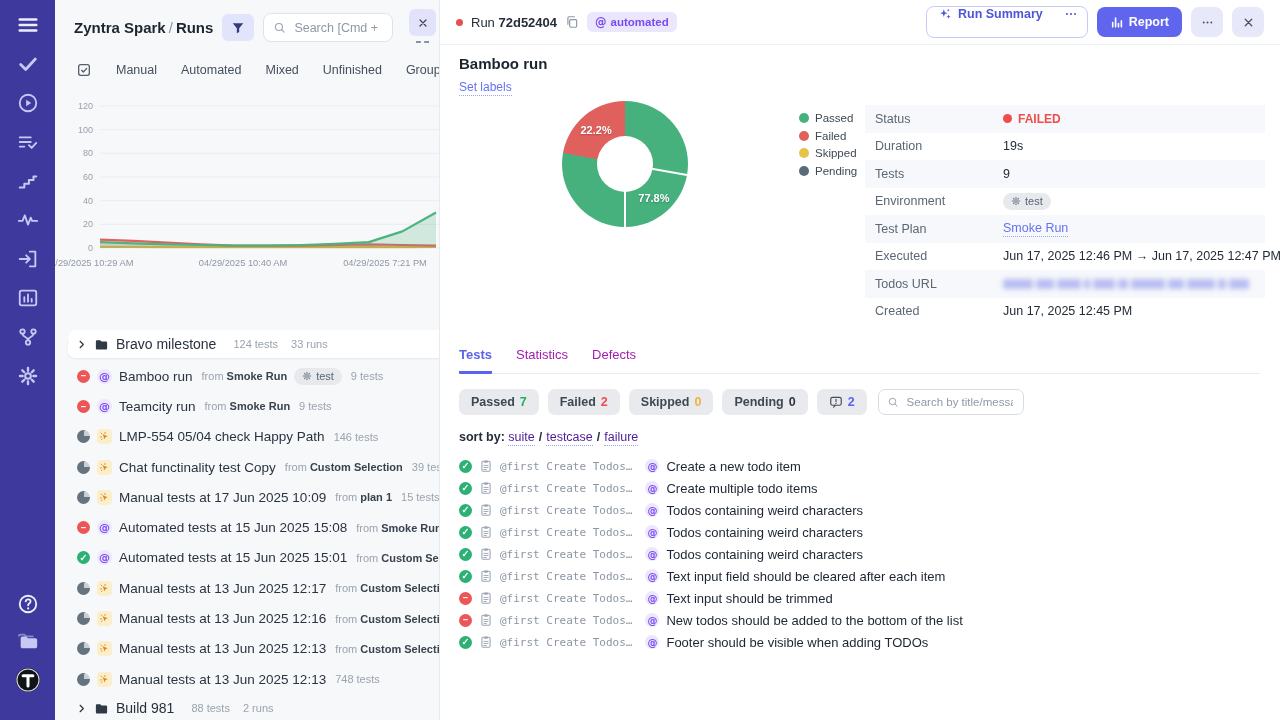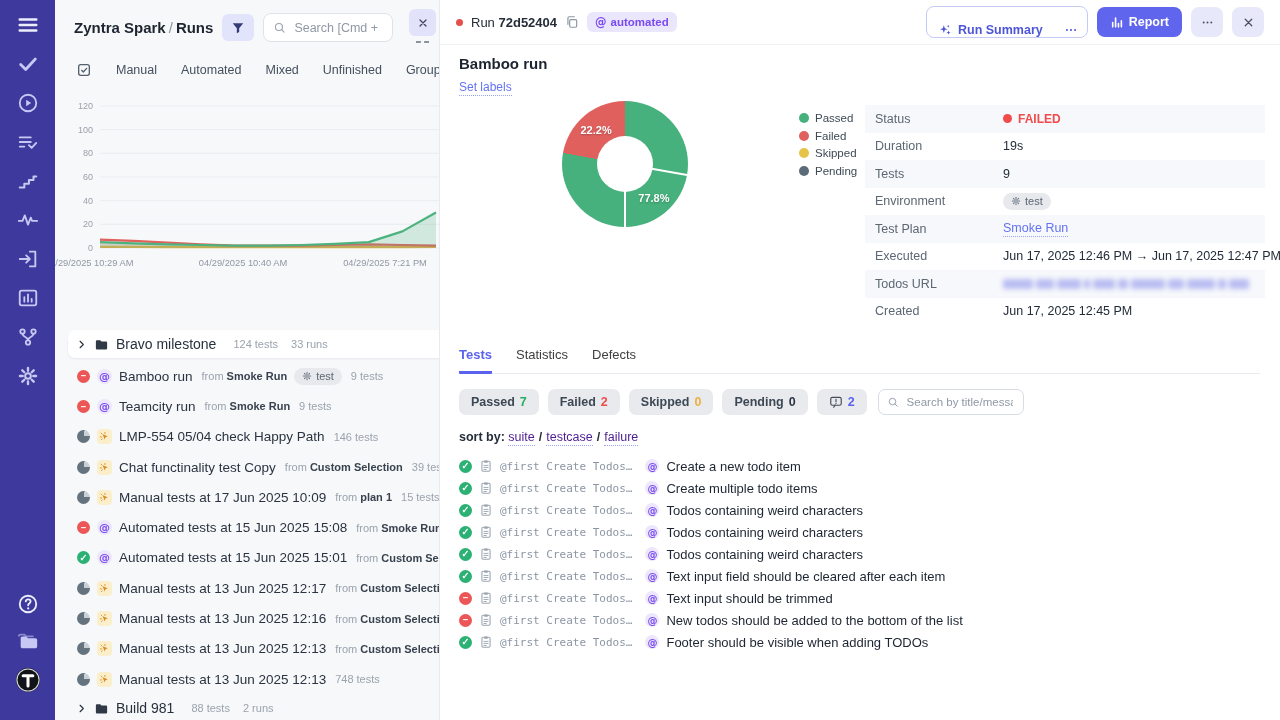--- a/index.html
+++ b/index.html
@@ -81,21 +81,21 @@
   .main-header{position:absolute;left:0;right:0;top:0;height:45px;border-bottom:1px solid #eef1f4;
                display:flex;align-items:center;padding:0 16px;box-sizing:border-box;gap:8px}
   .dot-red{width:7px;height:7px;border-radius:50%;background:#e4504c;flex:none}
   .mh-run{font-size:13px;color:#242d39}
   .mh-run b{font-weight:800}
   .ic-copy{width:14px;height:14px;color:#8d97a4;cursor:pointer}
   .badge-auto{display:inline-flex;align-items:center;gap:4px;background:#eae7fd;color:#7b49f0;
               border-radius:6px;padding:3px 8px;font-size:11.5px;font-weight:700}
   .badge-auto .at{font-family:"DejaVu Sans",sans-serif;font-weight:700}
   .mh-right{margin-left:auto;display:flex;align-items:center;gap:9px}
-  .btn-summary{display:flex;align-items:flex-end;background:#fff;border:1px solid #c6cbf6;border-radius:8px;
+  .btn-summary{display:flex;align-items:flex-start;background:#fff;border:1px solid #c6cbf6;border-radius:8px;
                overflow:hidden;height:30px;cursor:pointer}
   .btn-summary .seg{display:flex;align-items:center;gap:6px;padding:0 11px;color:#4d55d8;font-size:12.5px;font-weight:600}
   .btn-summary .seg .ic{width:14px;height:14px}
   .btn-summary .div{width:1px;background:#c6cbf6}
   .btn-summary .seg.dots{padding:0 9px}
   .btn-report{display:flex;align-items:center;gap:6px;background:#6065ee;color:#fff;border:none;border-radius:8px;
               height:30px;padding:0 13px;font-size:12.5px;font-weight:600;cursor:pointer}
   .btn-report .ic{width:13px;height:13px}
   .btn-ghost{width:32px;height:30px;background:#e7e9fa;border:none;border-radius:8px;color:#4a5160;
              display:flex;align-items:center;justify-content:center;cursor:pointer}
@@ -123,21 +123,21 @@
   .drow .dlabel{width:128px;color:#5c6773;flex:none}
   .drow .dval{color:#232c38;display:flex;align-items:center;gap:6px;min-width:0;white-space:nowrap}
   .dval .status-failed{color:#f14b4b;font-weight:800;font-size:12px;display:flex;align-items:center;gap:6px}
   .dval .status-failed i{width:9px;height:9px;border-radius:50%;background:#f14b4b}
   .dval a{color:#6473f2;text-decoration:none;border-bottom:1px dotted #9aa5f5;padding-bottom:1px}
   .blur-wrap{display:flex;gap:3px;filter:blur(2.5px)}
   .blur-wrap i{display:block;height:10px;border-radius:2px;background:#b9bdf2}
 
   .section{position:absolute;left:19px;top:347px;right:20px}
   .tabs-bar{display:flex;gap:24px;border-bottom:1px solid #e8ecf0;padding-bottom:9px}
-  .tab{font-size:13px;color:#404040;cursor:pointer;position:relative;padding-bottom:9px;margin-bottom:-10px}
+  .tab{font-size:13px;color:#a21caf;cursor:pointer;position:relative;padding-bottom:9px;margin-bottom:-10px}
   .tab.active{color:#5b63ee;font-weight:700;border-bottom:3px solid #5b63ee;border-radius:1px}
   .pills{display:flex;gap:9px;align-items:center;margin-top:15px}
   .pill{display:flex;align-items:center;gap:5px;background:#e9eaee;border:none;border-radius:7px;height:26px;
         padding:0 12px;font-size:12.5px;color:#3c4854;font-weight:600;cursor:pointer}
   .pill .ic{width:14px;height:14px;color:#424d59}
   .pill b{font-weight:700}
   .t-search{display:flex;align-items:center;gap:6px;background:#fff;border:1px solid #d8dde4;border-radius:7px;
             height:26px;padding:0 8px;width:146px;box-sizing:border-box;margin-left:2px}
   .t-search .ic{width:12px;height:12px;color:#9aa3af}
   .t-search input{border:none;outline:none;background:transparent;width:100%;font-size:11.5px;

